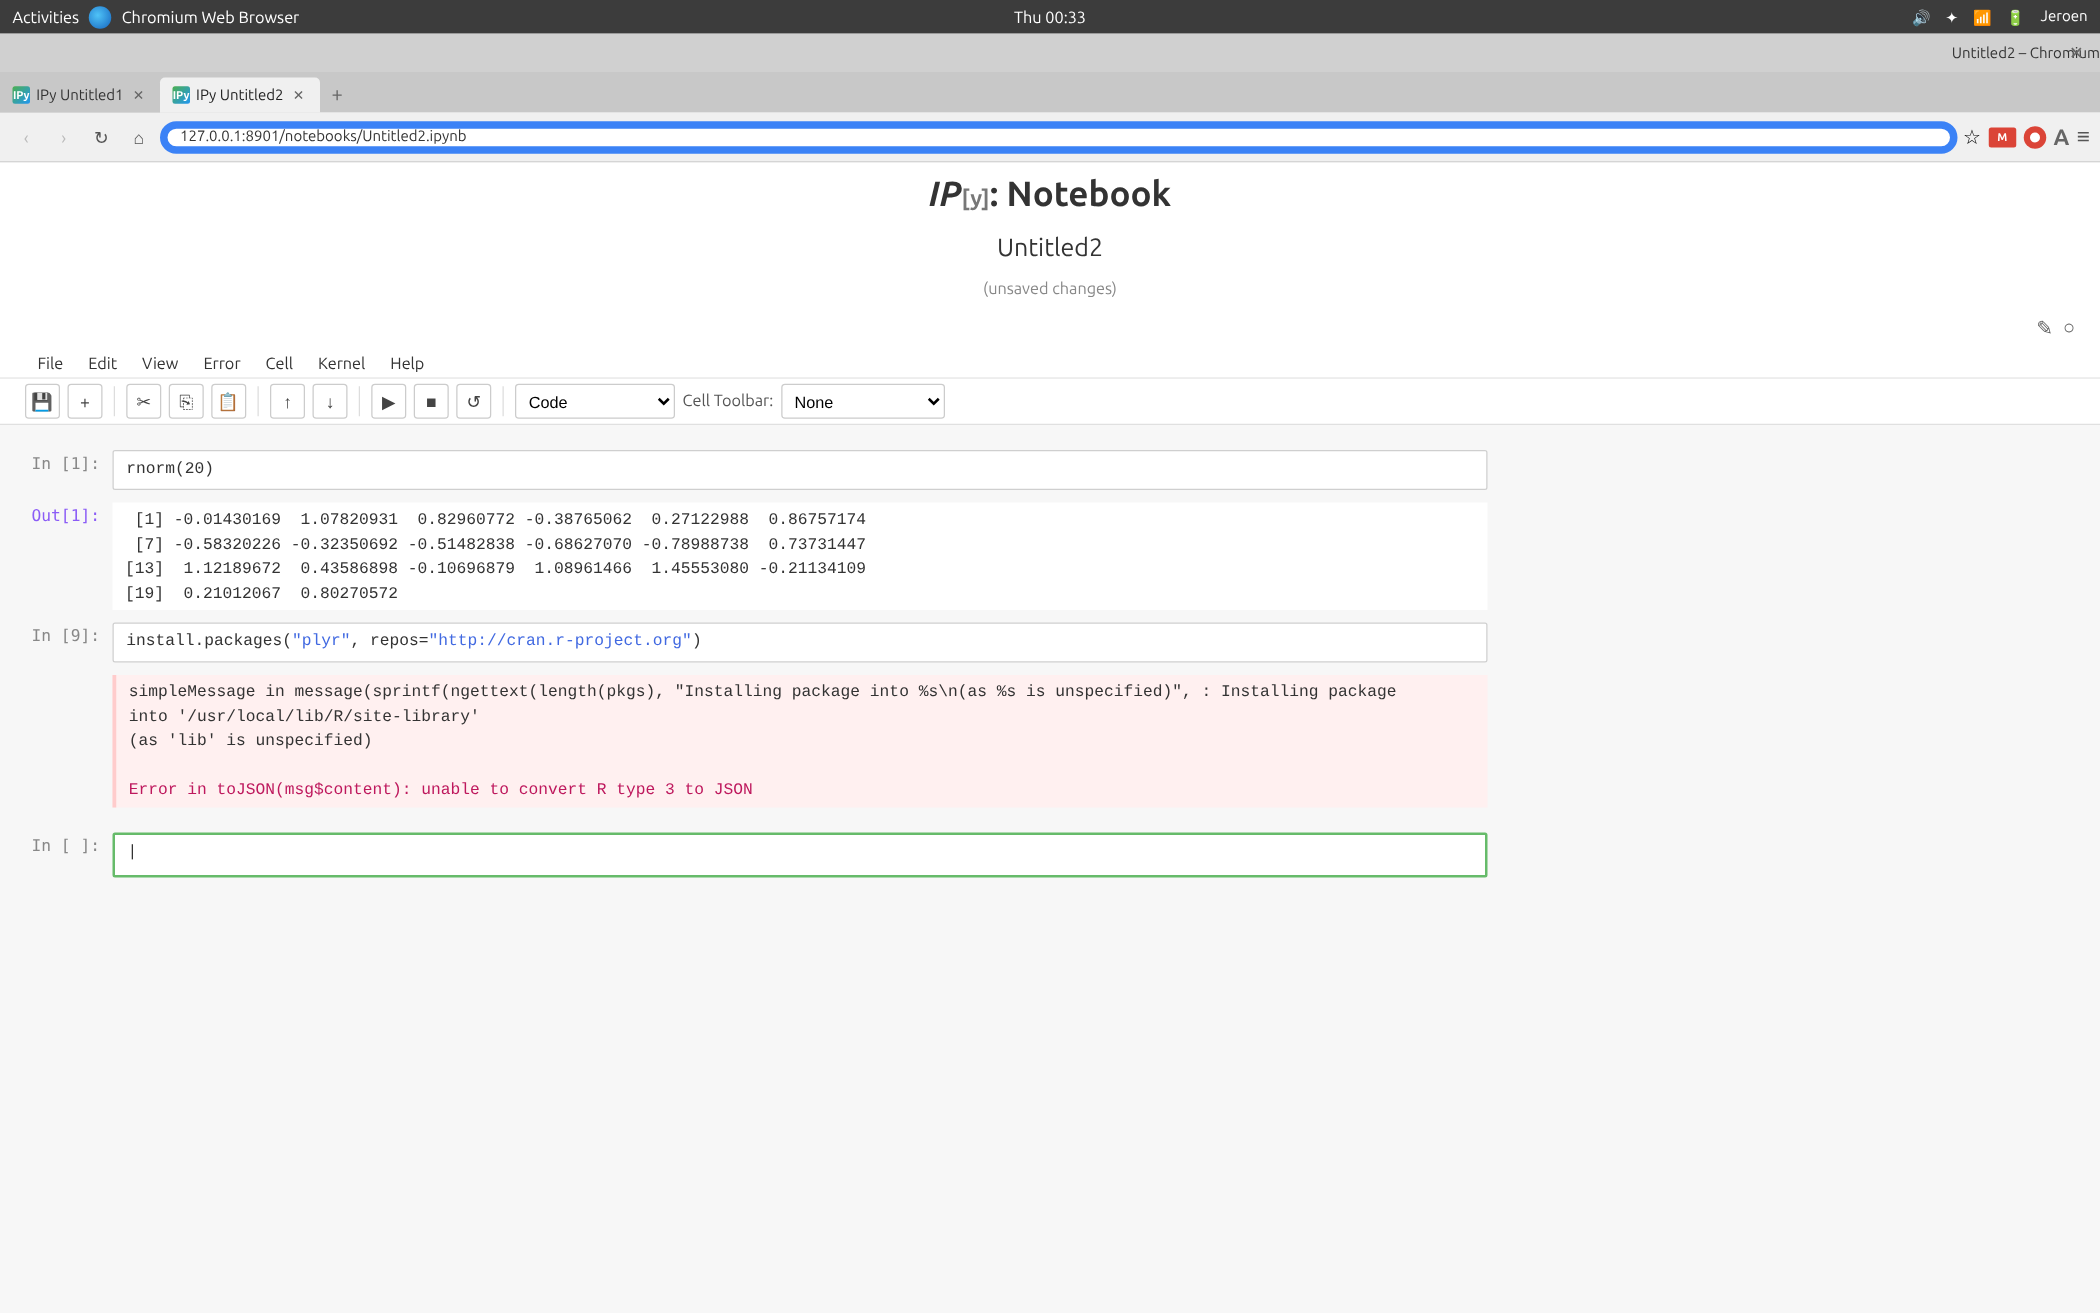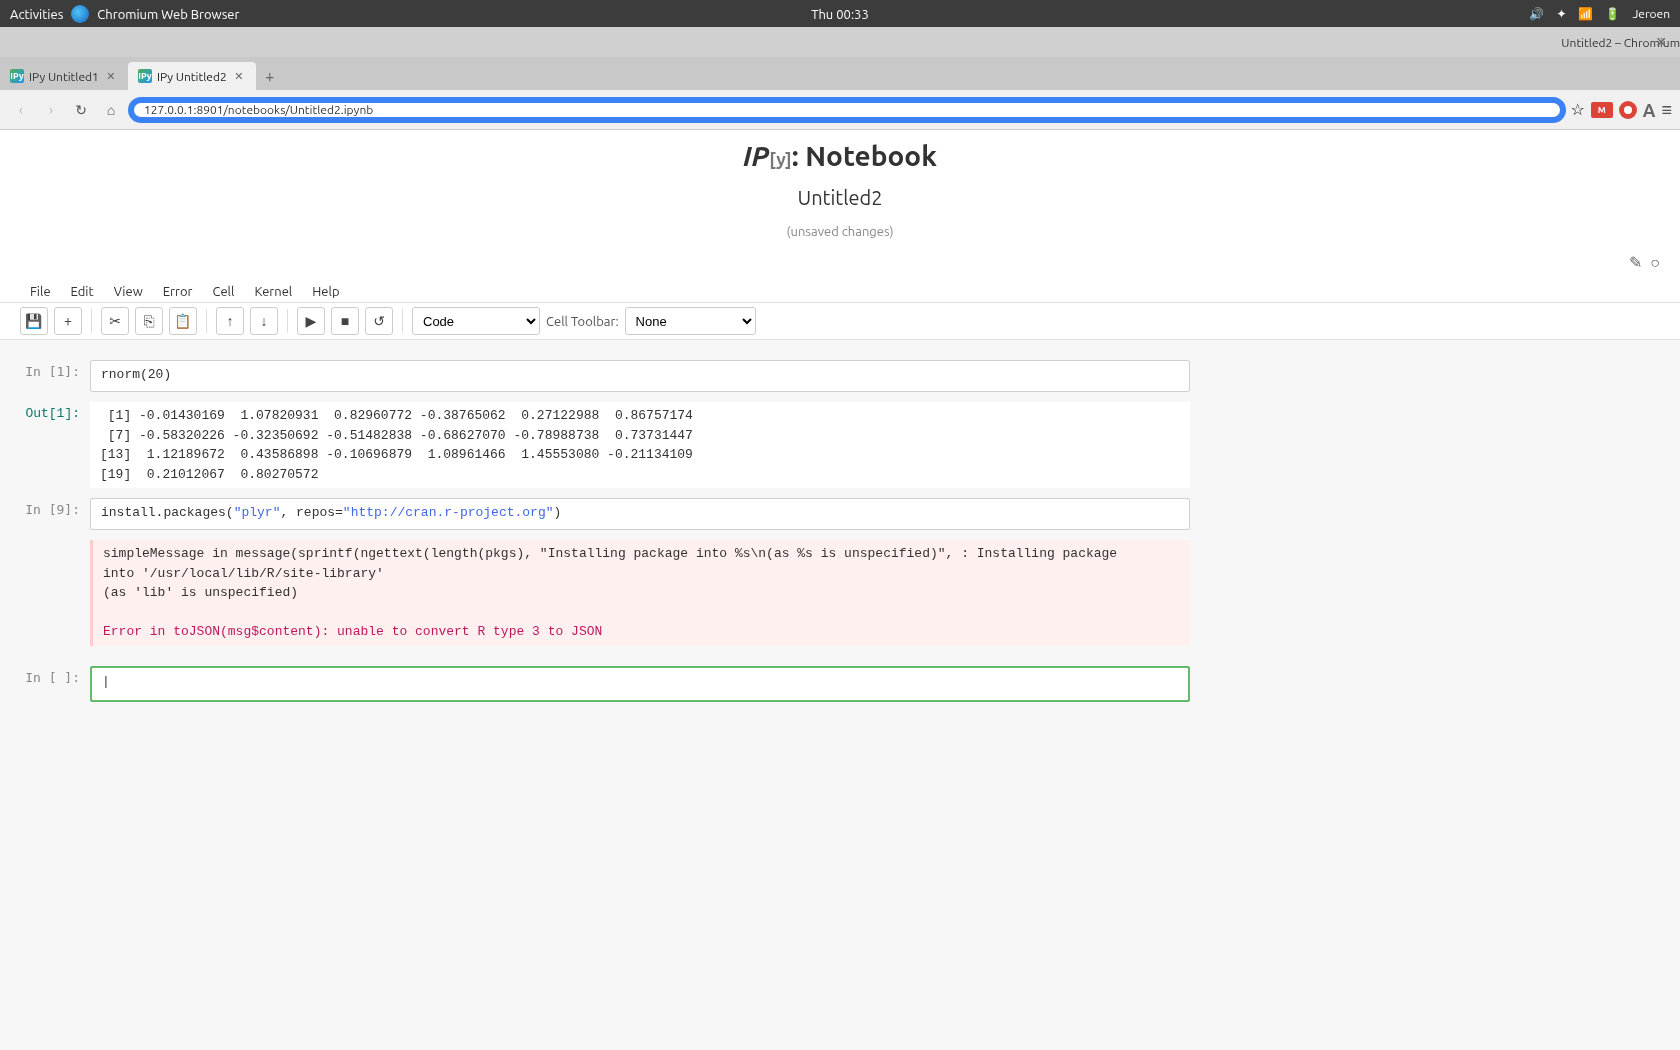--- a/index.html
+++ b/index.html
@@ -225,21 +225,21 @@
     }
     .cell-label {
       font-size: 13px;
       color: #888;
       min-width: 70px;
       padding-top: 4px;
       font-family: monospace;
       text-align: right;
       padding-right: 10px;
     }
-    .cell-label.out { color: #0f766e; font-family: Liberation Mono, monospace; }
+    .cell-label.out { color: #8b5cf6; }
     .cell-input {
       flex: 1;
       border: 1px solid #cfcfcf;
       border-radius: 2px;
       background: white;
       min-height: 32px;
       padding: 6px 10px;
       font-family: 'Courier New', monospace;
       font-size: 13px;
       color: #333;

